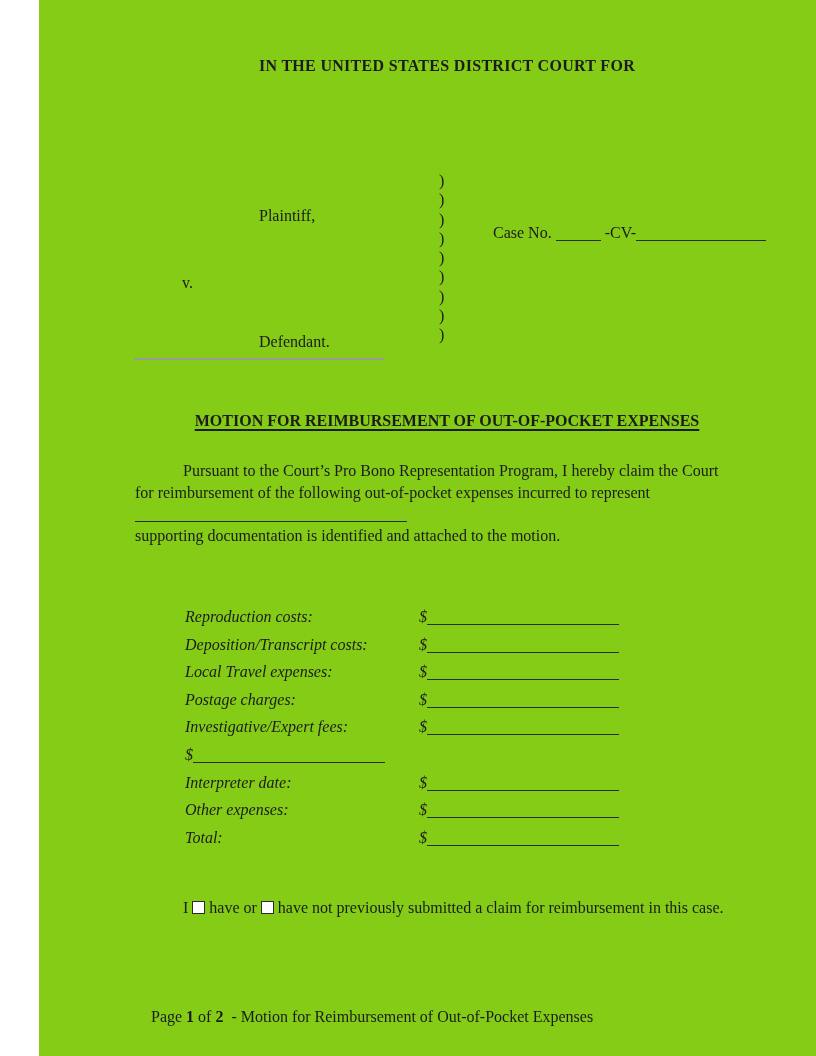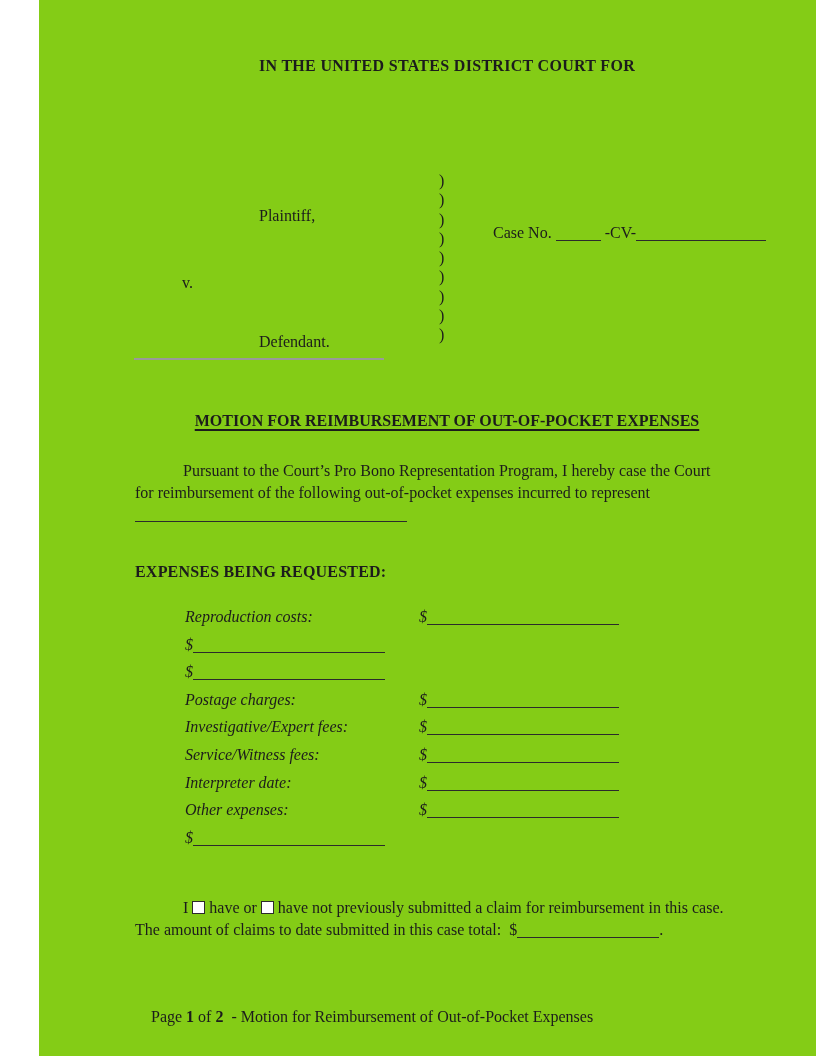--- a/index.html
+++ b/index.html
@@ -79,65 +79,66 @@
     <div class="case-line">
       <span>Case No. </span><span class="blank blank-case1"></span><span> -CV-</span><span class="blank blank-case2"></span>
     </div>
   </div>
 
   <div class="motion-title">
     <span>MOTION FOR REIMBURSEMENT OF OUT-OF-POCKET EXPENSES</span>
   </div>
 
   <div class="body-para">
-    <div class="line indent">Pursuant to the Court’s Pro Bono Representation Program, I hereby case the Court</div>
+    <div class="line indent">Pursuant to the Court’s Pro Bono Representation Program, I hereby claim the Court</div>
     <div class="line">for reimbursement of the following out-of-pocket expenses incurred to represent</div>
     <div class="line"><span class="blank blank-name"></span></div>
+    <div class="line">supporting documentation is identified and attached to the motion.</div>
   </div>
 
-  <div class="expenses-heading">EXPENSES BEING REQUESTED:</div>
 
   <div class="expense-list">
     <div class="expense-row">
       <span class="expense-label">Reproduction costs:</span>
       <span class="expense-amount"><span>$</span><span class="blank blank-amt"></span></span>
     </div>
     <div class="expense-row">
+      <span class="expense-label">Deposition/Transcript costs:</span>
       <span class="expense-amount"><span>$</span><span class="blank blank-amt"></span></span>
     </div>
     <div class="expense-row">
+      <span class="expense-label">Local Travel expenses:</span>
       <span class="expense-amount"><span>$</span><span class="blank blank-amt"></span></span>
     </div>
     <div class="expense-row">
       <span class="expense-label">Postage charges:</span>
       <span class="expense-amount"><span>$</span><span class="blank blank-amt"></span></span>
     </div>
     <div class="expense-row">
       <span class="expense-label">Investigative/Expert fees:</span>
       <span class="expense-amount"><span>$</span><span class="blank blank-amt"></span></span>
     </div>
     <div class="expense-row">
-      <span class="expense-label">Service/Witness fees:</span>
       <span class="expense-amount"><span>$</span><span class="blank blank-amt"></span></span>
     </div>
     <div class="expense-row">
       <span class="expense-label">Interpreter date:</span>
       <span class="expense-amount"><span>$</span><span class="blank blank-amt"></span></span>
     </div>
     <div class="expense-row">
       <span class="expense-label">Other expenses:</span>
       <span class="expense-amount"><span>$</span><span class="blank blank-amt"></span></span>
     </div>
     <div class="expense-row">
+      <span class="expense-label">Total:</span>
       <span class="expense-amount"><span>$</span><span class="blank blank-amt"></span></span>
     </div>
   </div>
 
   <div class="claims">
     <div class="line indent"><span>I </span><span class="checkbox"></span><span> have or </span><span class="checkbox"></span><span> have not previously submitted a claim for reimbursement in this case.</span></div>
-    <div class="line"><span>The amount of claims to date submitted in this case total:  $</span><span class="blank blank-total"></span><span>.</span></div>
   </div>
 
   <div class="page-footer">
     <span>Page </span><span class="bold">1</span><span> of </span><span class="bold">2</span><span>  - Motion for Reimbursement of Out-of-Pocket Expenses</span>
   </div>
 
 </div>
 
 </body></html>

